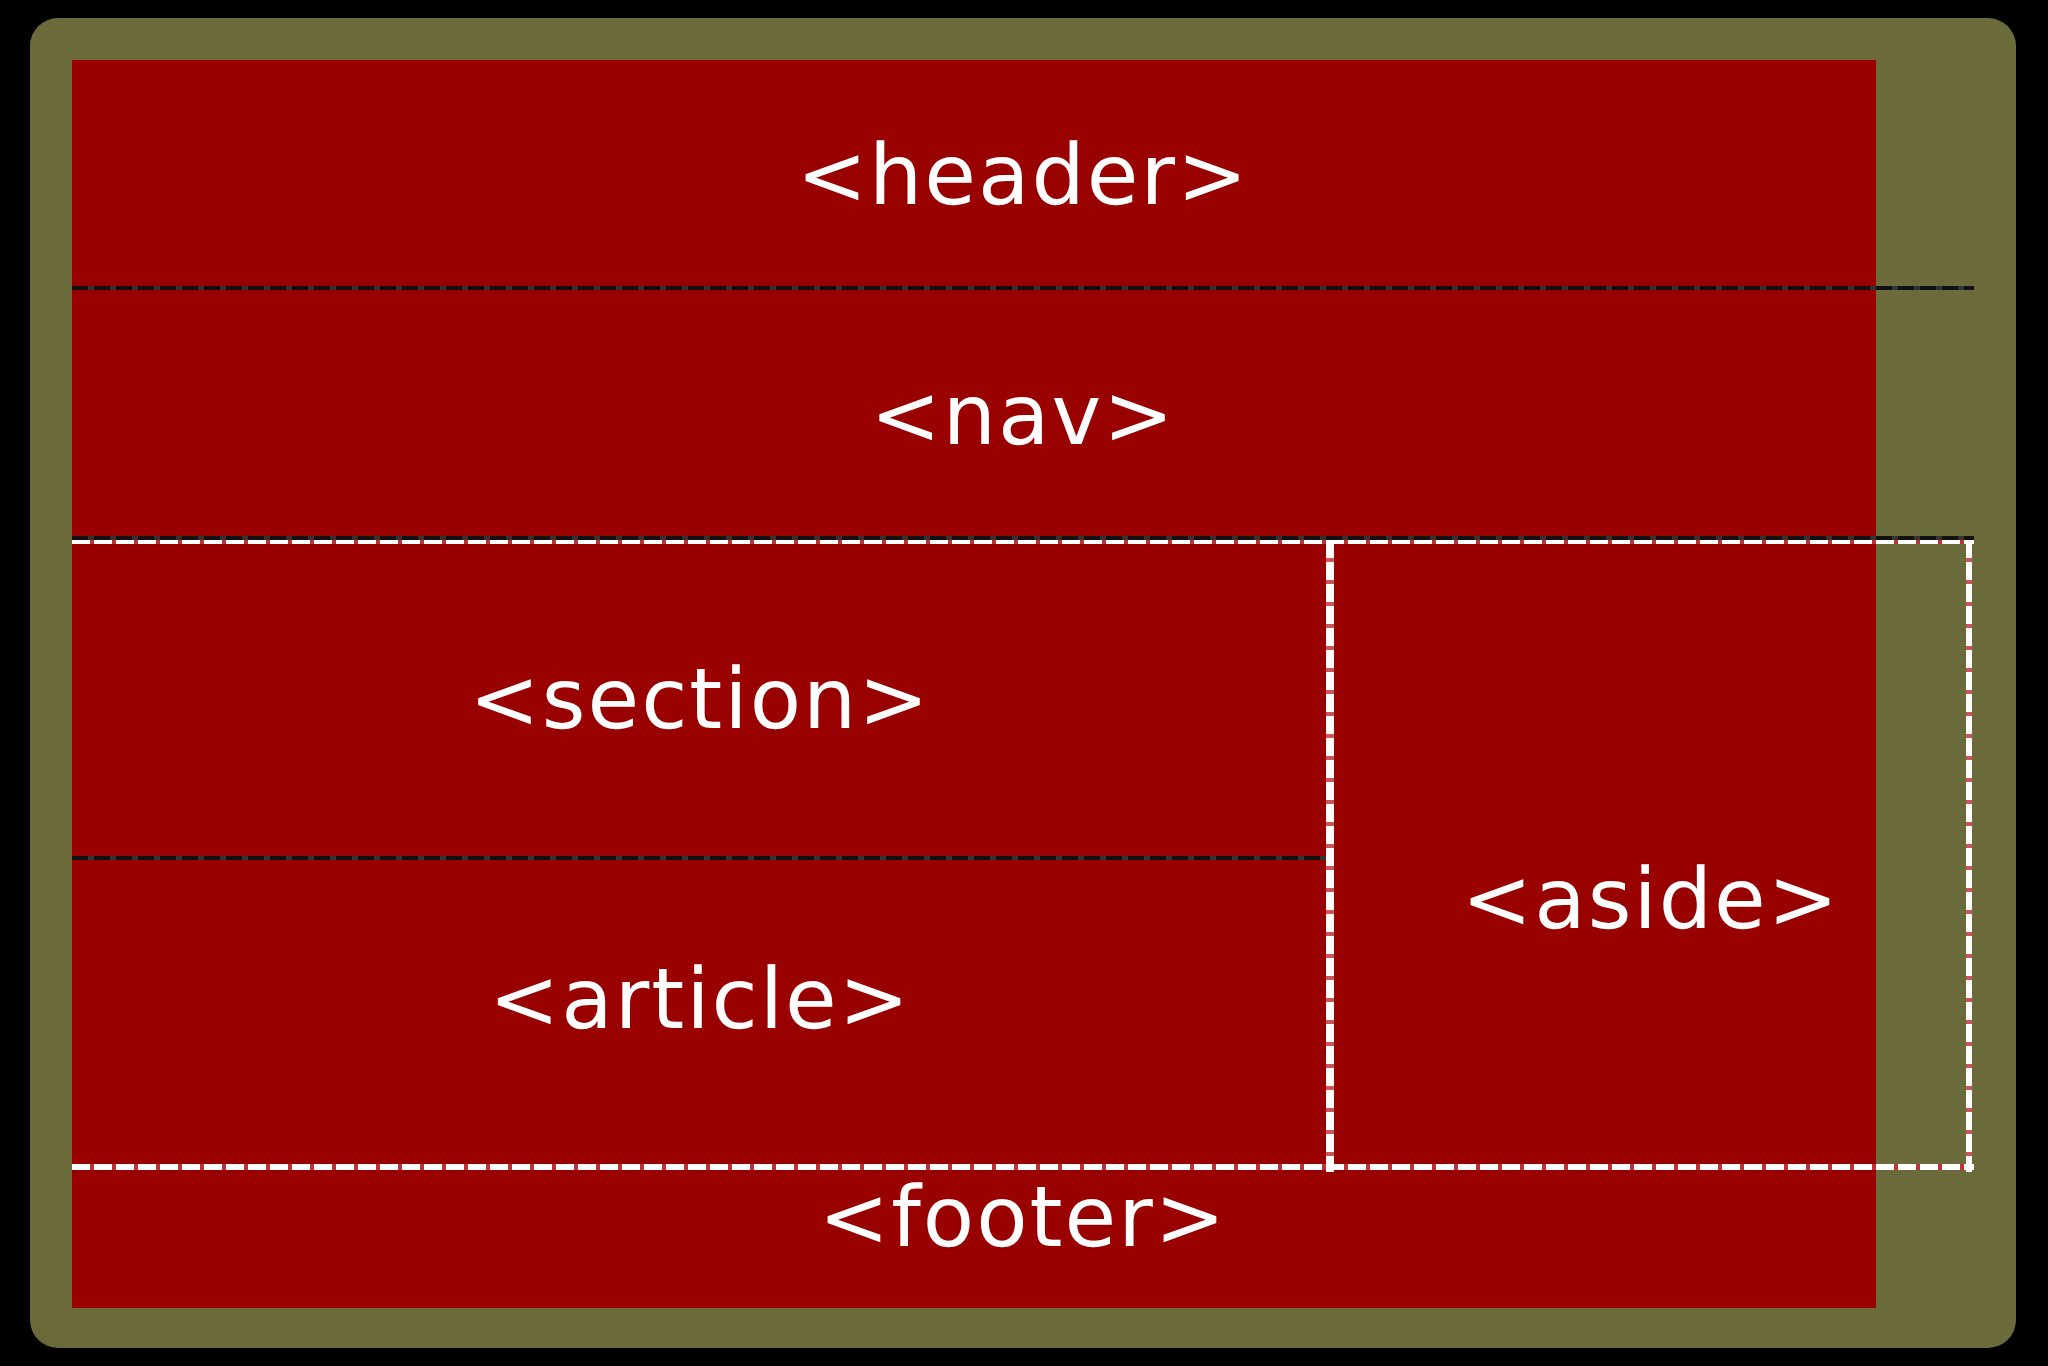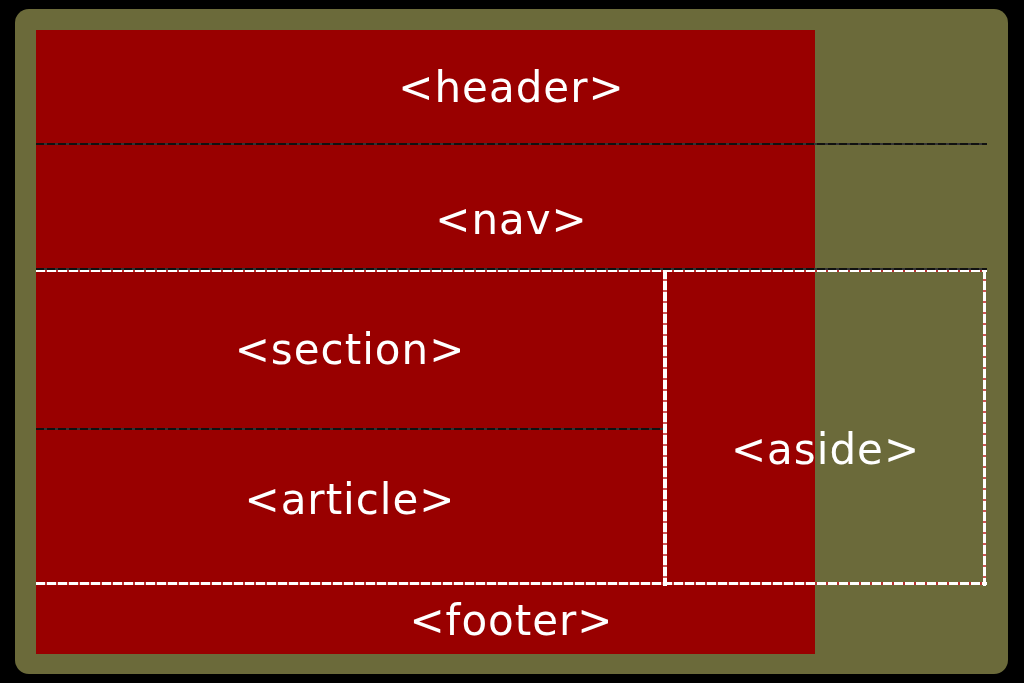--- a/index.html
+++ b/index.html
@@ -2,34 +2,34 @@
 <html><head>
 <meta charset="utf-8">
 <style>
   html, body { margin: 0; padding: 0; background: #000000; }
   body { width: 1024px; height: 683px; position: relative; overflow: hidden; }
   .frame {
     position: absolute; left: 15px; top: 9px; width: 993px; height: 665px;
     background: #6b6a3a; border-radius: 14px;
   }
   .canvas {
-    position: absolute; left: 36px; top: 30px; width: 779px; height: 624px;
+    position: absolute; left: 36px; top: 30px; width: 902px; height: 624px;
     background: #990000;
   }
   .region {
     position: absolute; display: flex; align-items: center; justify-content: center;
     color: #ffffff; font-family: "DejaVu Sans", sans-serif; font-size: 42px;
     letter-spacing: 1px; box-sizing: border-box;
   }
   .header { left: 0; top: 0; width: 951px; height: 114px; }
-  .nav { left: 0; top: 114px; width: 951px; height: 126px; margin-top: 12px; }
+  .nav { left: 0; top: 114px; width: 951px; height: 126px; }
   .section { left: 0; top: 240px; width: 628px; height: 159px; text-align: right; }
   .article { left: 0; top: 392px; width: 628px; height: 155px; }
   .aside { left: 628px; top: 240px; width: 323px; height: 314px; margin-top: 22px; }
-  .footer { left: 0; top: 556px; width: 951px; height: 68px; border-radius: 16px; }
+  .footer { left: 0; top: 544px; width: 951px; height: 68px; border-radius: 16px; }
 
   .line { position: absolute; }
   .hline-black { height: 2px; background: repeating-linear-gradient(90deg, #111 0 8px, #333 8px 11px); }
   .hline-white { height: 3px; background: repeating-linear-gradient(90deg, #fff 0 9px, #b33 9px 11px); }
   .vline-white { width: 4px; background: repeating-linear-gradient(180deg, #fff 0 9px, #c55 9px 11px); }
 </style>
 </head>
 <body>
 
 <div class="frame"></div>

